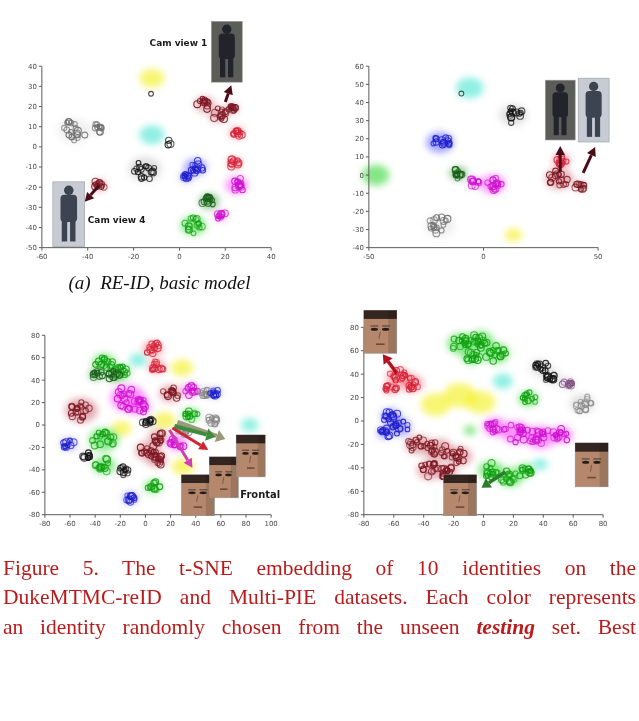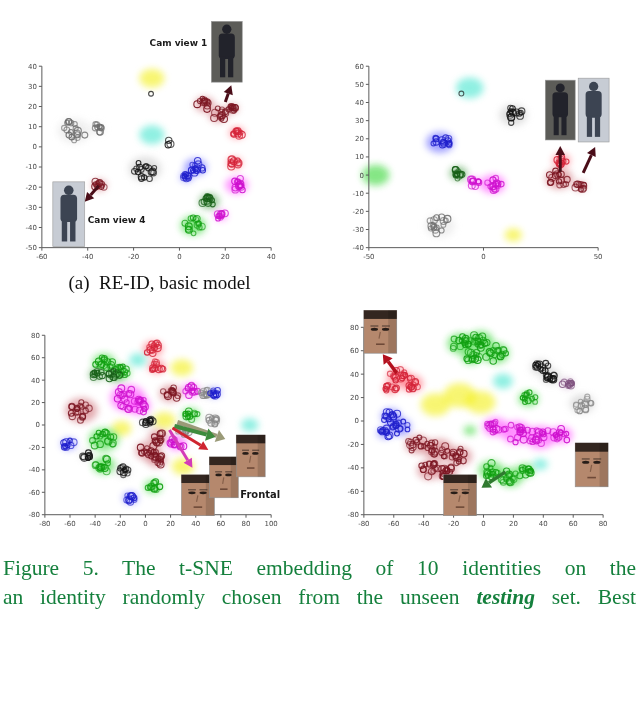--- a/index.html
+++ b/index.html
@@ -4,22 +4,22 @@
 <style>
   html,body{margin:0;padding:0;background:#ffffff;}
   .page{position:relative;width:639px;height:721px;background:#fff;overflow:hidden;
         font-family:"Liberation Serif",serif;}
   .grid{display:flex;flex-wrap:wrap;width:639px;}
   .subfig{width:319px;display:flex;flex-direction:column;align-items:center;}
   .subfig.row2{margin-top:5px;}
   .subfig svg{display:block;}
   .subcap{width:100%;text-align:center;white-space:pre-wrap;
           font-family:"Liberation Serif",serif;font-size:19px;color:#111;
-          padding-top:3px;height:29px;line-height:24px;}
-  .figcaption{margin-top:9px;padding:0 3px;color:#15803d;
+          padding-top:3px;height:29px;line-height:24px;font-style:italic;}
+  .figcaption{margin-top:9px;padding:0 3px;color:#b91c1c;
               font-family:"Liberation Serif",serif;font-size:21.5px;line-height:29.4px;}
   .capline{text-align:justify;text-align-last:justify;}
   .capline.last{text-align:left;text-align-last:left;}
   .capline em{font-style:italic;font-weight:bold;}
 </style>
 </head>
 <body>
 
 <div class="page">
   <div class="grid">
@@ -1608,15 +1608,16 @@
             <rect x="6.6000000000000005" y="15.399999999999999" width="7.92" height="1.3199999999999998" fill="#40302a" opacity="0.7"></rect>
             <rect x="18.150000000000002" y="15.399999999999999" width="7.92" height="1.3199999999999998" fill="#40302a" opacity="0.7"></rect>
             <line x1="16.5" y1="22" x2="15.180000000000001" y2="29.040000000000003" stroke="#7a5540" stroke-width="1.2" opacity="0.8"></line>
             <line x1="12.209999999999999" y1="34.760000000000005" x2="20.79" y2="34.760000000000005" stroke="#6e4938" stroke-width="1.6"></line>
           </g>
         </svg>
     </figure>
   </div>
   <div class="figcaption" id="figcap">
       <div class="capline"><span>Figure 5.  The t-SNE embedding of 10 identities on the</span></div>
+      <div class="capline"><span>DukeMTMC-reID and Multi-PIE datasets. Each color represents</span></div>
       <div class="capline"><span>an identity randomly chosen from the unseen </span><em>testing</em><span> set.  Best</span></div>
     </div>
 </div>
 
 </body></html>

